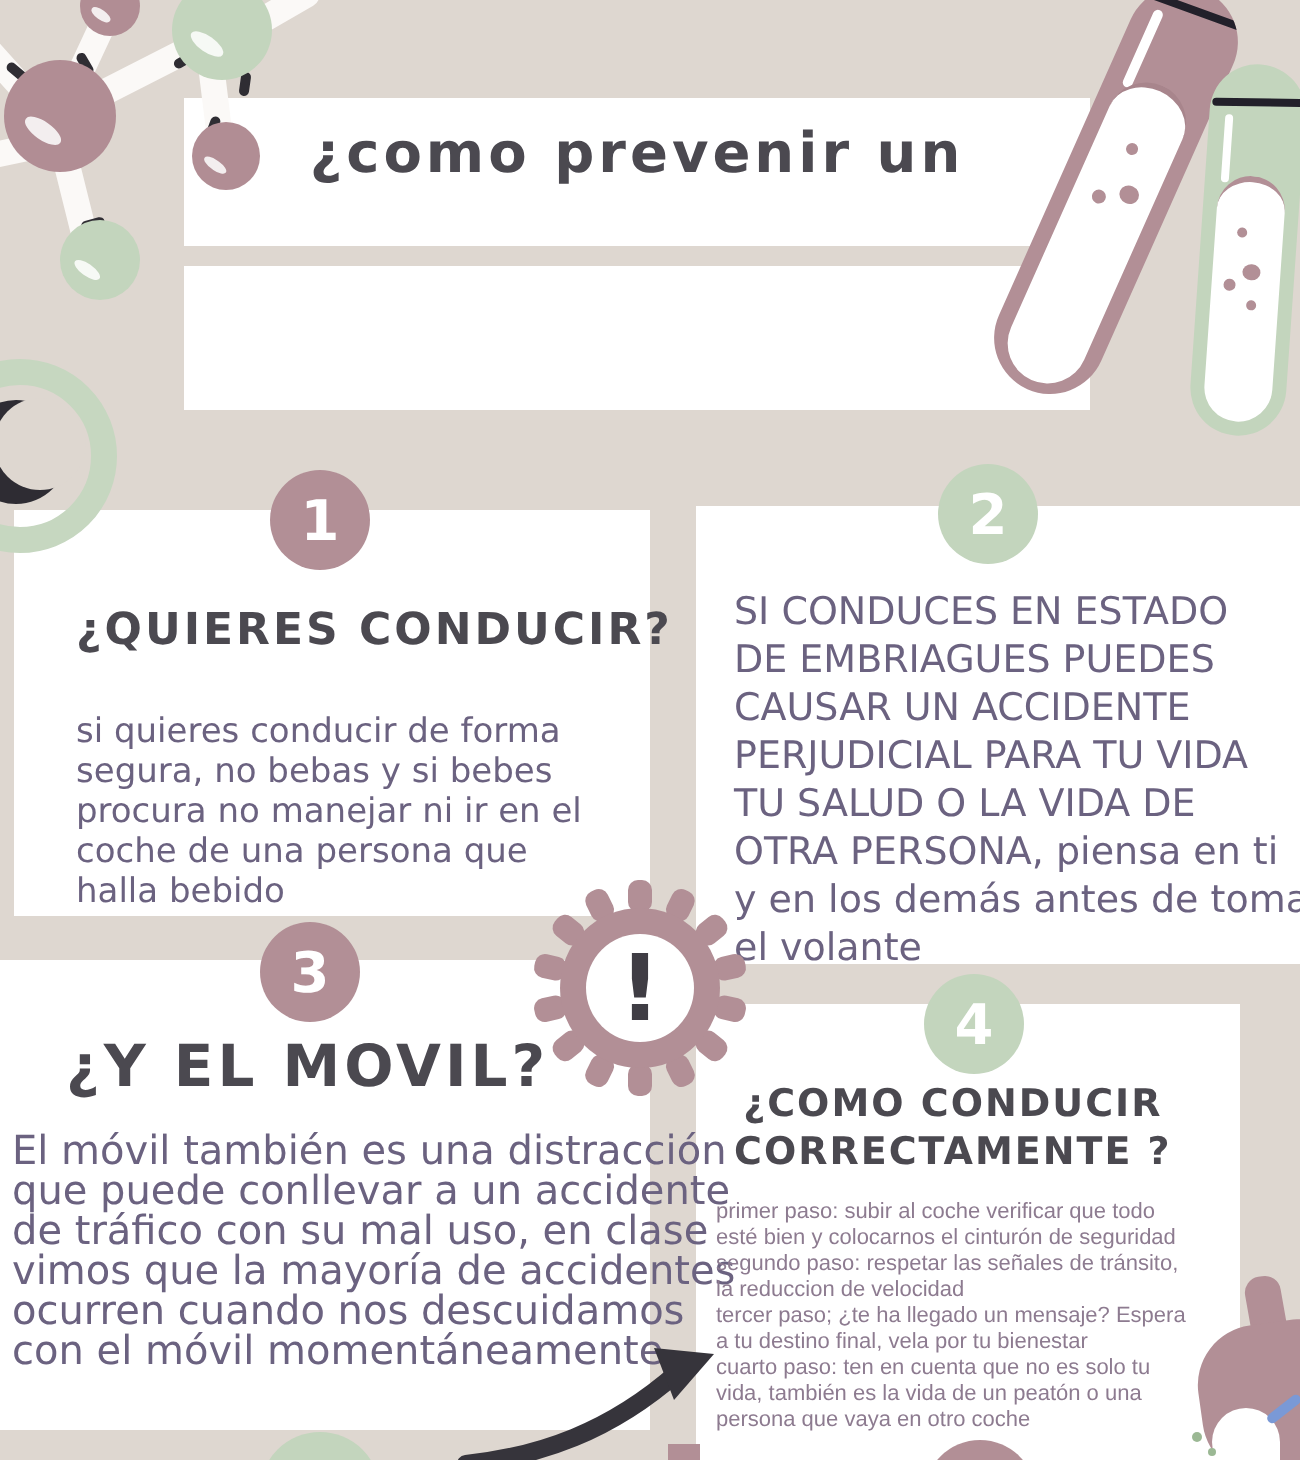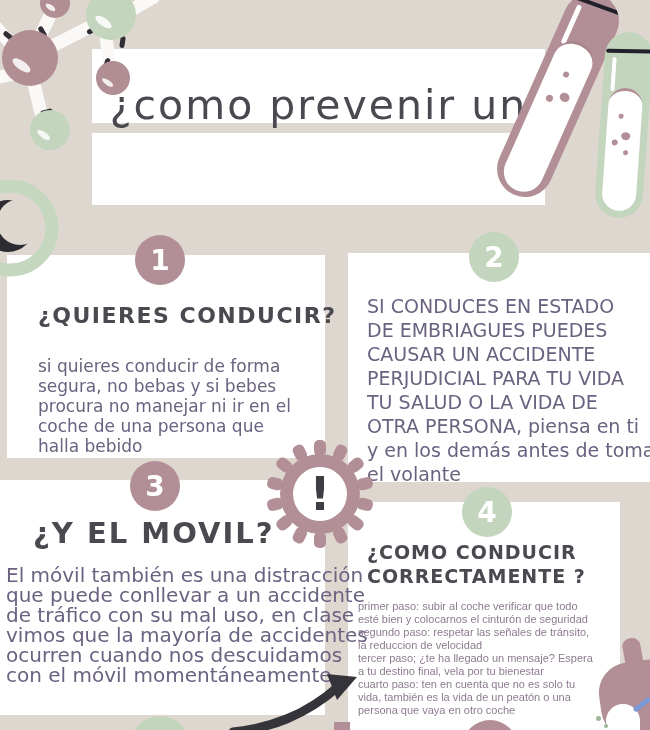--- a/index.html
+++ b/index.html
@@ -8,32 +8,32 @@
     background:#ded7d0;
     font-family:"DejaVu Sans", sans-serif;
   }
   .abs{position:absolute;}
   .card{position:absolute; background:#ffffff;}
   .pre{white-space:pre;}
 
   
   .title-line{
     position:absolute; left:92px; width:453px; text-align:center;
-    font-weight:400; font-size:41px; letter-spacing:2px; color:#4b4950; z-index:2;margin-top:21px;
+    font-weight:700; font-size:28px; letter-spacing:2px; color:#4b4950; z-index:2;
   }
   
   .badge{
     position:absolute; width:50px; height:50px; border-radius:50%;
     display:flex; align-items:center; justify-content:center;
     color:#ffffff; font-weight:800; font-size:28px; z-index:3;
   }
   .badge.mauve{background:#b28f96;}
   .badge.green{background:#c3d5bd;}
 
-  .heading{position:absolute; color:#4b4950; font-weight:800; z-index:2;}
+  .heading{position:absolute; color:#4b4950; font-weight:800; z-index:2;text-align:center;}
   .body-text{position:absolute; color:#6b6280; z-index:2;}
 
   
   .bond{position:absolute; height:13px; background:#fbf9f7; border-radius:7px; transform-origin:0 50%;}
   .tick{position:absolute; width:5px; height:12px; background:#2f2d33; border-radius:3px;}
   .atom{position:absolute; border-radius:50%;}
   .atom.mauve{background:#b18d94;}
   .atom.green{background:#c3d5bd;}
   .atom::after{
     content:""; position:absolute; left:16%; top:56%; width:38%; height:16%;

